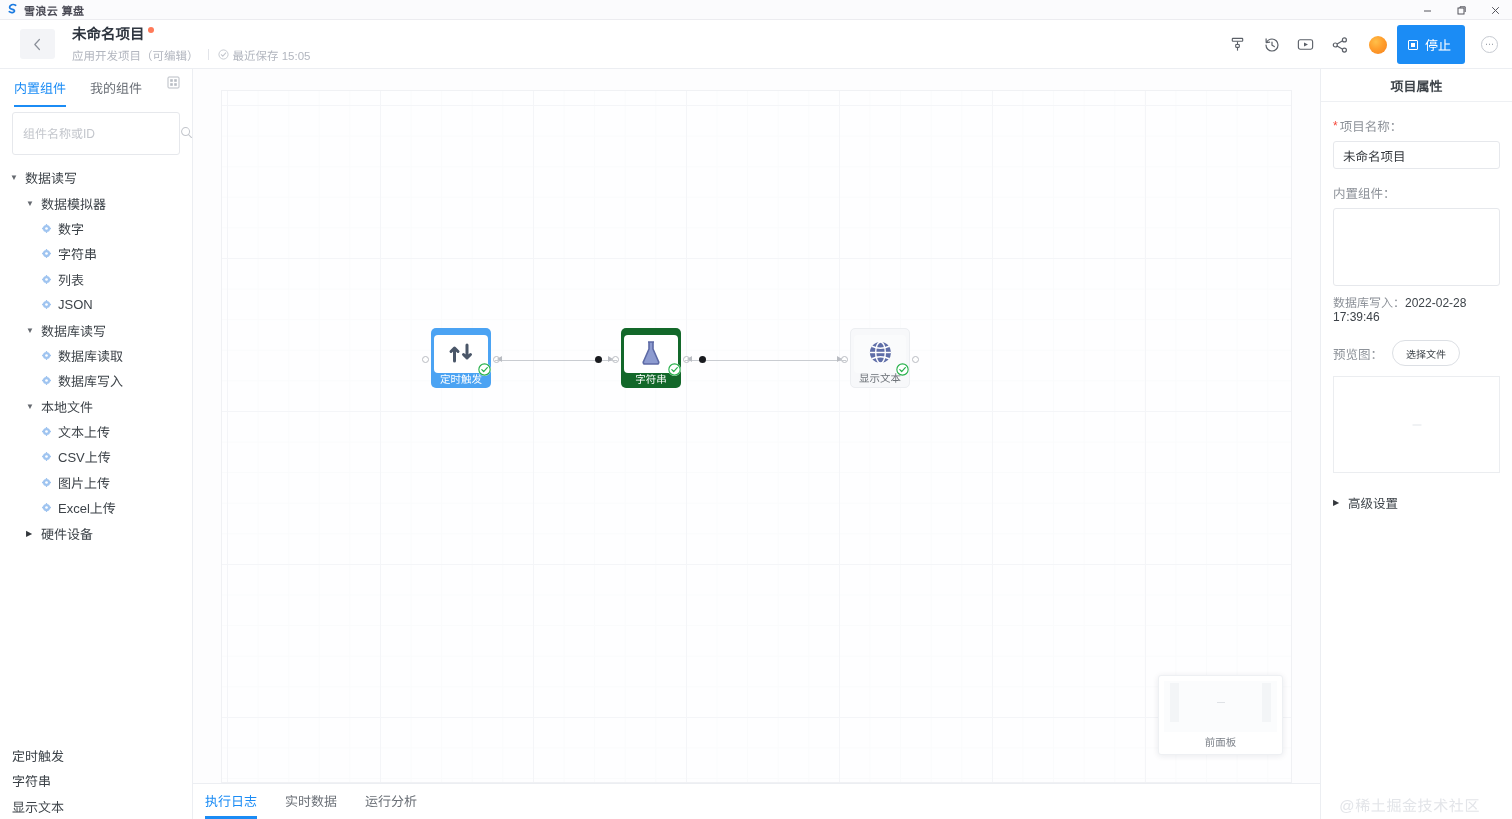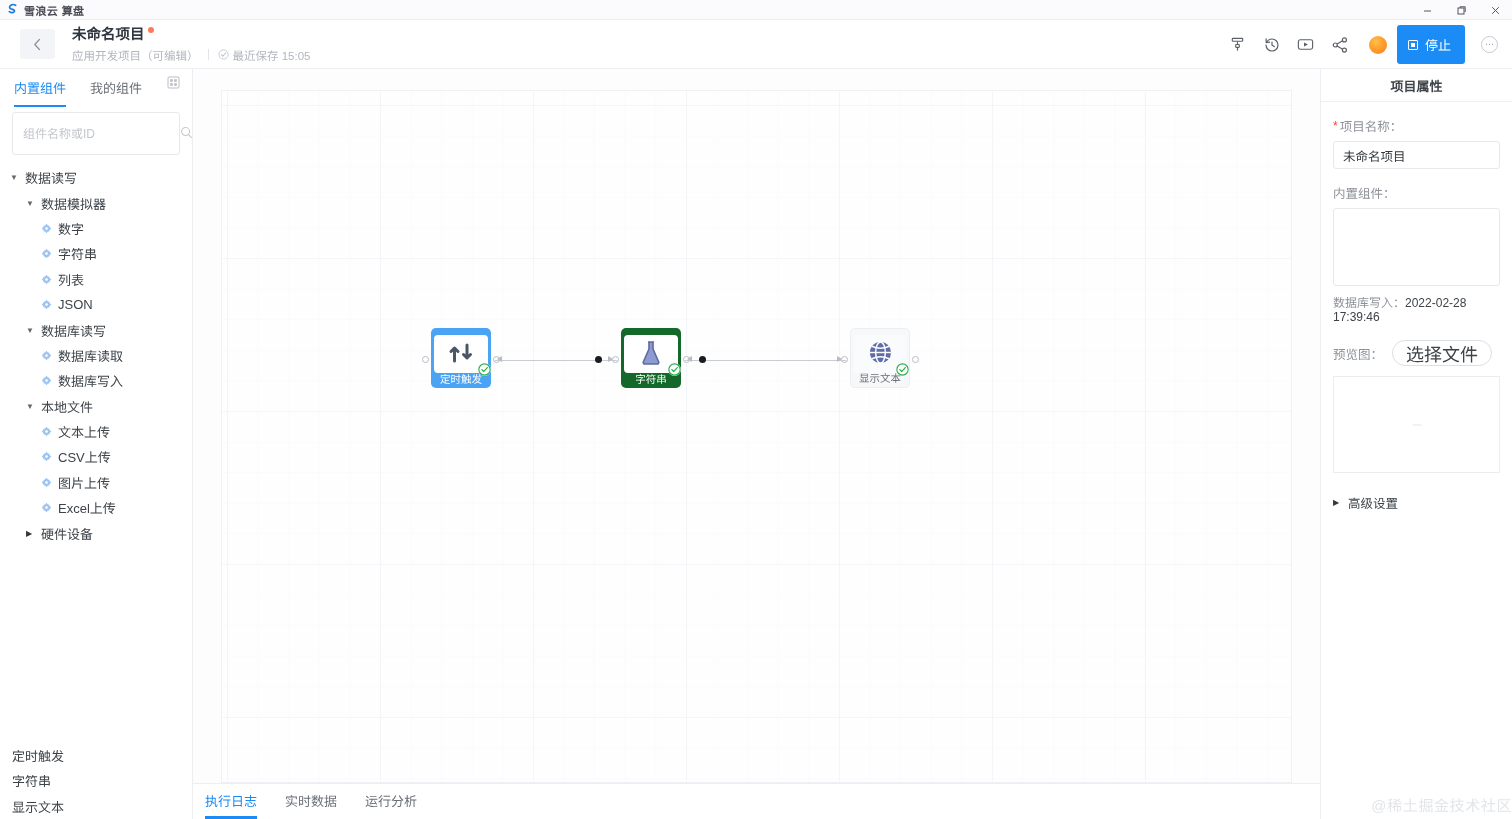--- a/index.html
+++ b/index.html
@@ -260,31 +260,31 @@
     outline: none; resize: none; background: #fff;
   }
   .rp-gap { height: 14px; }
   .rp-meta { font-size: 12px; color: #8d9299; margin: 4px 0 16px; }
   .rp-meta b { color: #3d4349; font-weight: normal; }
   .rp-row { display: flex; align-items: center; margin-bottom: 10px; }
   .rp-row .rp-label { margin-bottom: 0; margin-right: 9px; }
   .file-btn {
     border: 1px solid #dcdfe4; border-radius: 13px; height: 26px;
     padding: 0 13px; display: flex; align-items: center;
-    font-size: 18px; color: #3d4349; background: #fff;
+    font-size: 10px; color: #3d4349; background: #fff;
   }
   .preview-box { width: 100%; height: 97px; border: 1px solid #ebedf0; background: #fff;
     position: relative; }
   .preview-box .ph { position: absolute; left: 50%; top: 50%; width: 9px; height: 1px;
     background: #e2e5e9; transform: translate(-50%,-50%); }
   .adv-row { display: flex; align-items: center; margin-top: 20px; font-size: 12.5px; color: #3d4349; }
   .adv-row .caret { color: #32363b; }
 
   .watermark {
-    position: absolute; right: 0; bottom: 4px;
+    position: absolute; right: 32px; bottom: 4px;
     font-size: 15px; color: #e3e5e9; letter-spacing: .6px;
     pointer-events: none;
   }
 </style>
 </head>
 <body>
 
 <div class="titlebar">
   <span class="app-logo">
     <svg width="13" height="13" viewBox="0 0 13 13">
@@ -590,20 +590,26 @@
         <div class="cl-item">定时触发</div>
         <div class="cl-item">字符串</div>
         <div class="cl-item">显示文本</div>
       </div>
   </div>
 
   <div class="center">
     <div class="canvas-outer">
       <div class="canvas" id="canvas">
 
+        <div class="front-panel">
+          <div class="fp-thumb">
+            <span class="fp-dash"></span>
+          </div>
+          <div class="fp-label">前面板</div>
+        </div>
       <div class="node blue" style="left: 209px; top: 237px;">
             <div class="node-box">
               <div class="node-inner">
                 <span><svg width="26" height="24" viewBox="0 0 26 24">
       <path d="M6.5 20 V7 M6.5 7 L3 10.5 M6.5 7 L10 10.5" fill="none" stroke="#4a5668" stroke-width="3" stroke-linecap="round" stroke-linejoin="round"></path>
       <path d="M19 4 V17 M19 17 L15.5 13.5 M19 17 L22.5 13.5" fill="none" stroke="#4a5668" stroke-width="3" stroke-linecap="round" stroke-linejoin="round"></path>
     </svg></span>
                 <span class="check-badge">
                   <svg width="13" height="13" viewBox="0 0 14 14">
   <circle cx="7" cy="7" r="6.1" fill="#fff" stroke="#25b04a" stroke-width="1.2"></circle>

